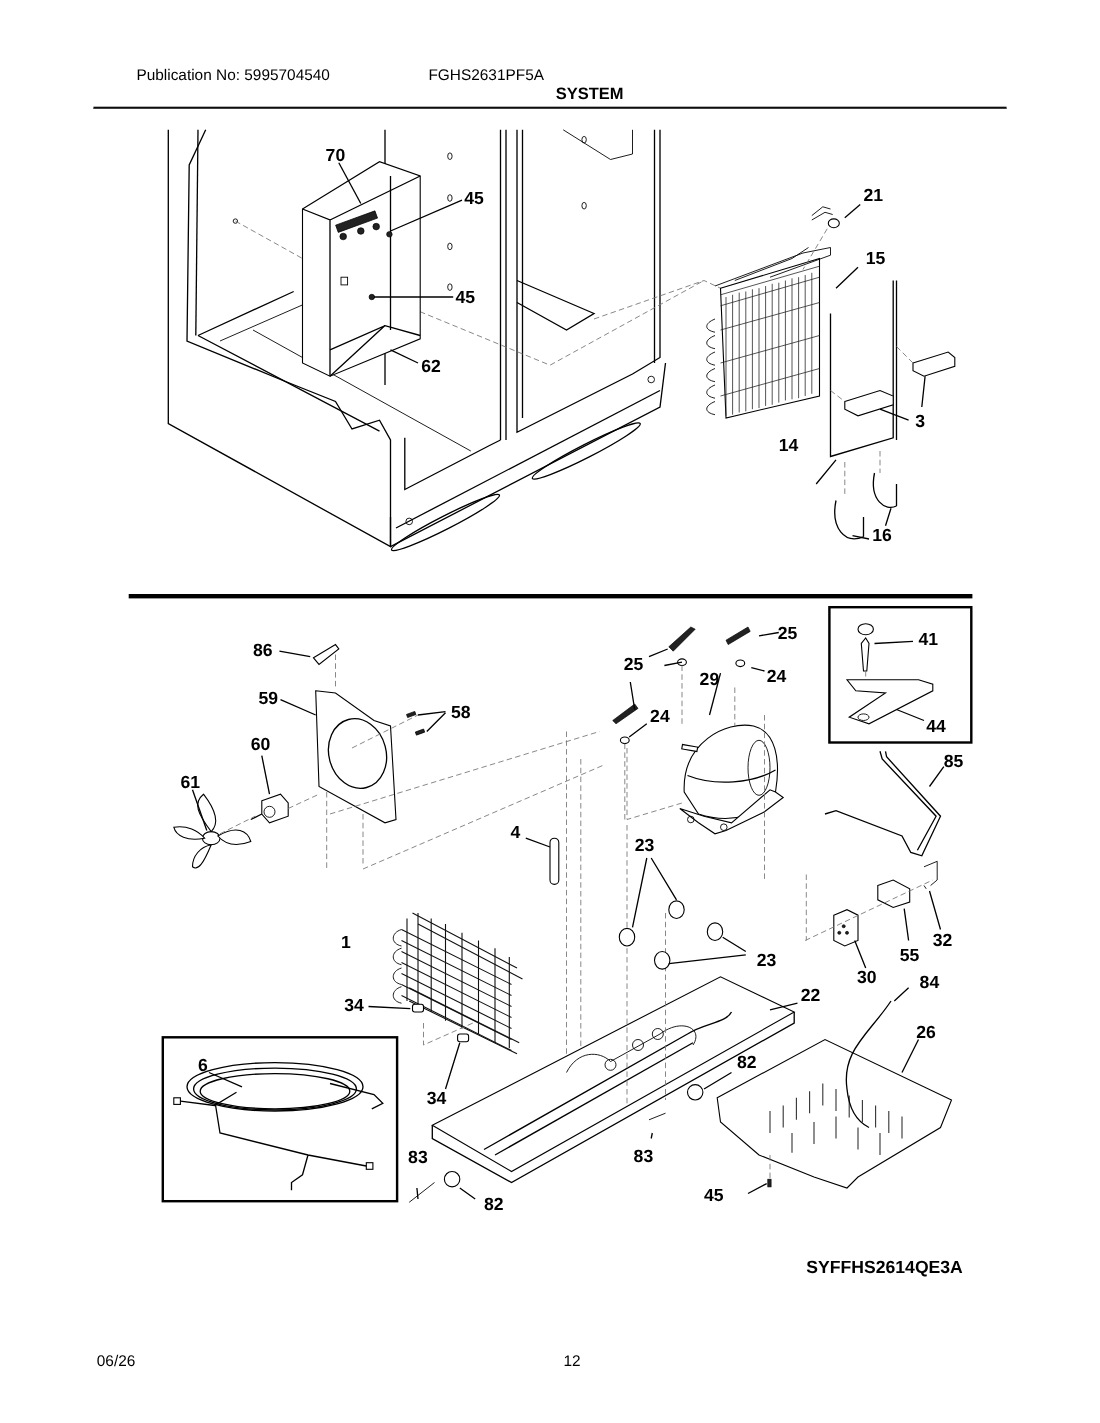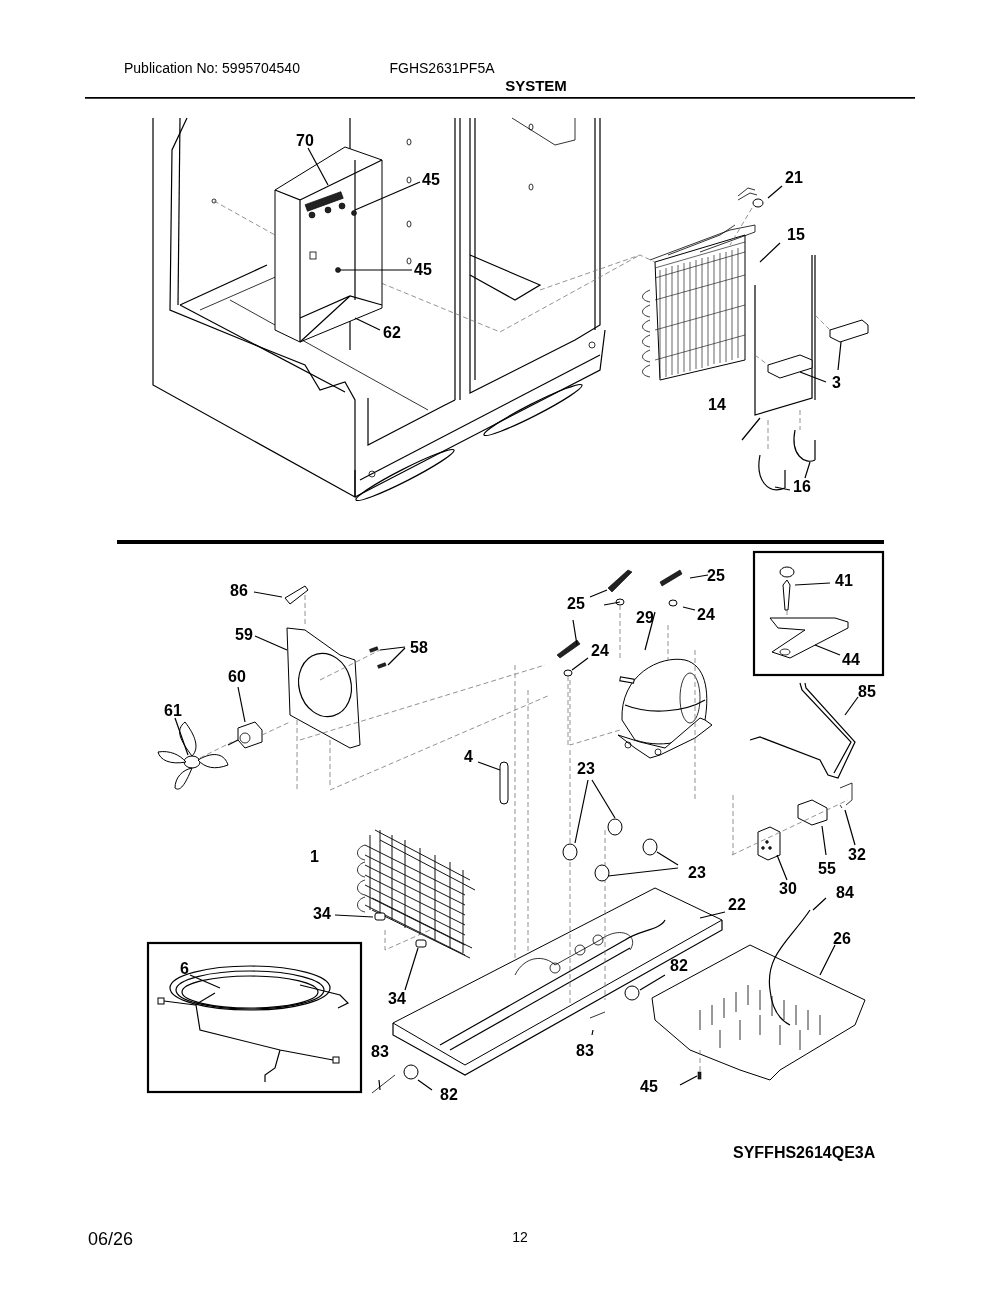--- a/index.html
+++ b/index.html
@@ -3,21 +3,21 @@
 <meta charset="utf-8">
 <style>
   html, body { margin:0; padding:0; background:#ffffff; }
   body { width:1000px; height:1294px; position:relative; overflow:hidden; font-family:"Liberation Sans", sans-serif; color:#000; }
   .hdr { position:absolute; font-size:14px;margin-left:36px; }
   #pub { left:88px; top:60px; }
   #model { left:0; width:812px; text-align:center; top:60px; }
   #section { left:0; width:1000px; text-align:center; top:77px; font-weight:bold; font-size:15px; }
   #hdr-rule { position:absolute; left:85px; top:97px; width:830px; height:1px; background:#000; border-bottom:1px solid #444; }
   #mid-rule { position:absolute; left:117px; top:540px; width:767px; height:4px; background:#000; }
-  #foot-date { position:absolute; left:88px; top:1229px; font-size:18px; }
+  #foot-date { position:absolute; left:88px; top:1229px; font-size:14px; }
   #foot-page { position:absolute; left:0; width:1000px; text-align:center; top:1229px; font-size:14px;padding-left:20px; }
   #diagram-code { position:absolute; left:733px; top:1108px; font-weight:bold; font-size:16px;margin-top:36px; }
   svg#art { position:absolute; left:0; top:0; }
   .lbl { font-family:"Liberation Sans", sans-serif; font-weight:bold; font-size:16px; fill:#000; }
   .ln { stroke:#000; stroke-width:1.2; fill:none; }
   .thin { stroke:#000; stroke-width:0.8; fill:none; }
   .dash { stroke:#777; stroke-width:0.8; fill:none; stroke-dasharray:5 3; }
   .part { stroke:#000; stroke-width:1; fill:#fff; }
   .dark { fill:#222; stroke:#000; stroke-width:0.6; }
   .box { stroke:#000; stroke-width:2.2; fill:none; }

